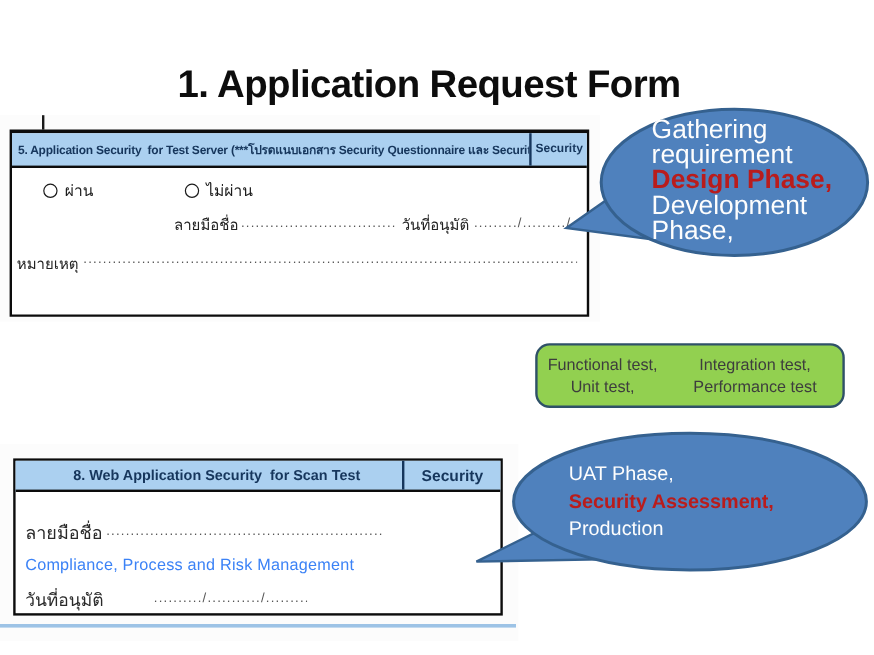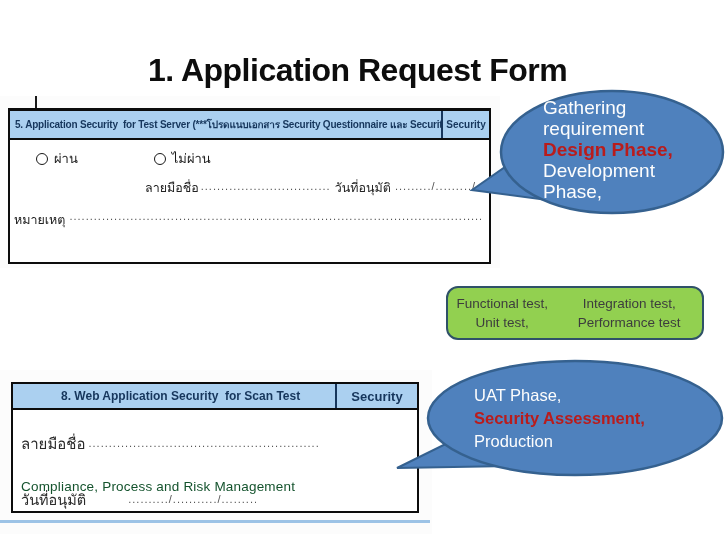--- a/index.html
+++ b/index.html
@@ -55,30 +55,30 @@
   .dots{
     display:inline-block; overflow:hidden; white-space:nowrap; vertical-align:baseline;
     color:#555; font-size:11px; letter-spacing:1px;
   }
   .dots-sig-top{ width:128px; margin:0 6px 0 2px; }
   .dots-date-top{ width:96px; margin-left:4px; }
   .dots-remark{ flex:1; margin-left:4px; }
   
   .sig-row-bottom{ position:absolute; left:8px; top:22px; white-space:nowrap; font-size:15px; color:#2a2a2a; }
   .dots-sig-bottom{ width:230px; margin-left:3px; }
-  .compliance-row{ position:absolute; left:8px; top:53px; font-size:13.5px; color:#14532d; letter-spacing:0.2px;margin-top:16px; }
+  .compliance-row{ position:absolute; left:8px; top:53px; font-size:13.5px; color:#3b82f6; letter-spacing:0.2px; }
   .date-row-bottom{ position:absolute; left:8px; top:78px; white-space:nowrap; font-size:14.5px; color:#2a2a2a; }
   .dots-date-bottom{ width:128px; margin-left:42px; }
   .blue-underline{ position:absolute; left:0; top:150px; width:430px; height:3px; background:#9dc3e6; }
   
   .bubble-svg{ position:absolute; }
   .bubble-svg-top{ left:455px; top:82px; }
   .bubble-svg-bottom{ left:390px; top:358px; }
   .bubble-text{ position:absolute; color:#fdfdfd; }
-  .bubble-text-top{ left:543px; top:97px; width:158px; font-size:19px; line-height:21px; }
+  .bubble-text-top{ left:543px; top:97px; width:158px; font-size:22px; line-height:21px; }
   .bubble-text-bottom{ left:474px; top:384px; width:235px; font-size:16.5px; line-height:23px; }
   .bt-line{ display:block; }
   .bt-bold{ font-weight:bold; color:#b91c1c; }
   
   .green-box{
     position:absolute; left:446px; top:286px; width:258px; height:54px;
     background:#92d050; border:2.5px solid #2f5168; border-radius:12px;
     display:flex; flex-direction:row; align-items:center; justify-content:center;
     text-align:center; color:#3d3d3d; font-size:13.5px; line-height:19px; font-weight:500;
   }

